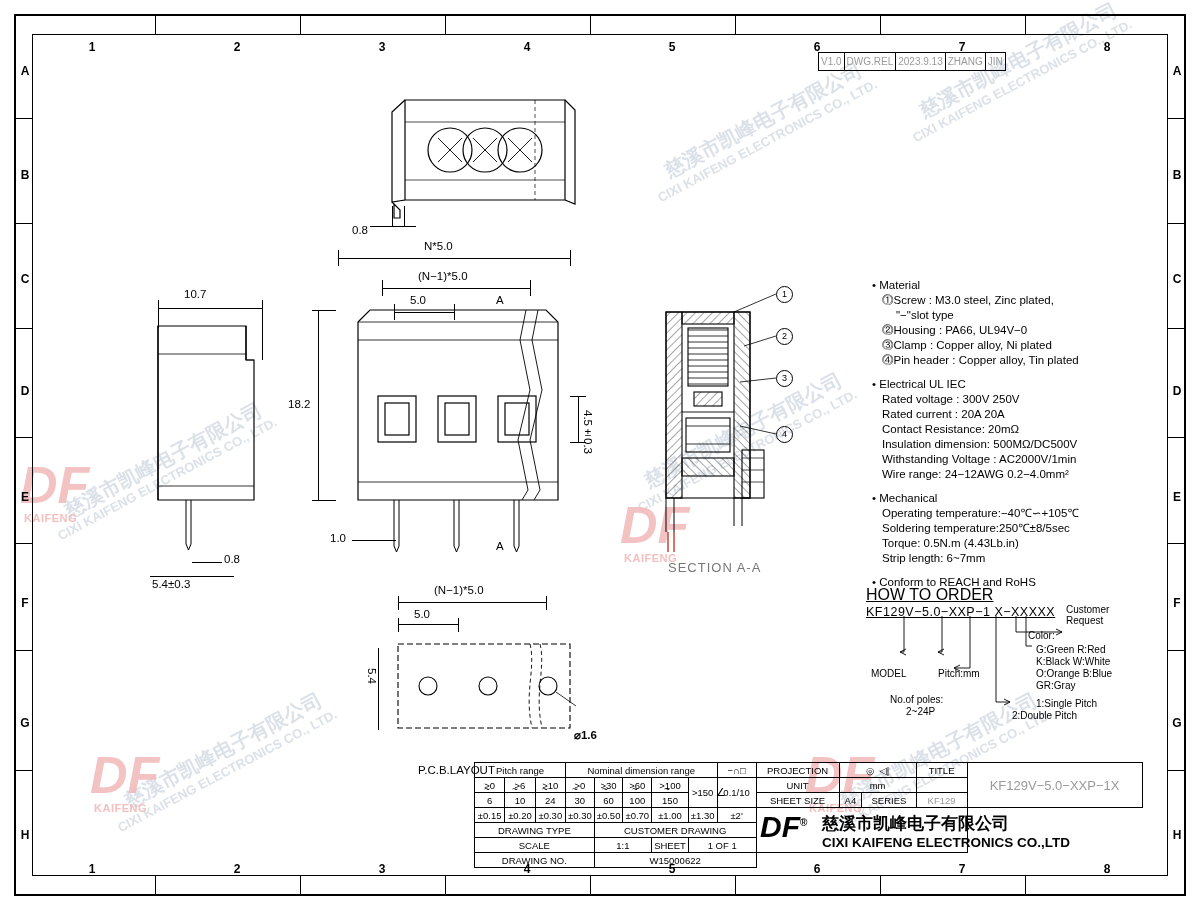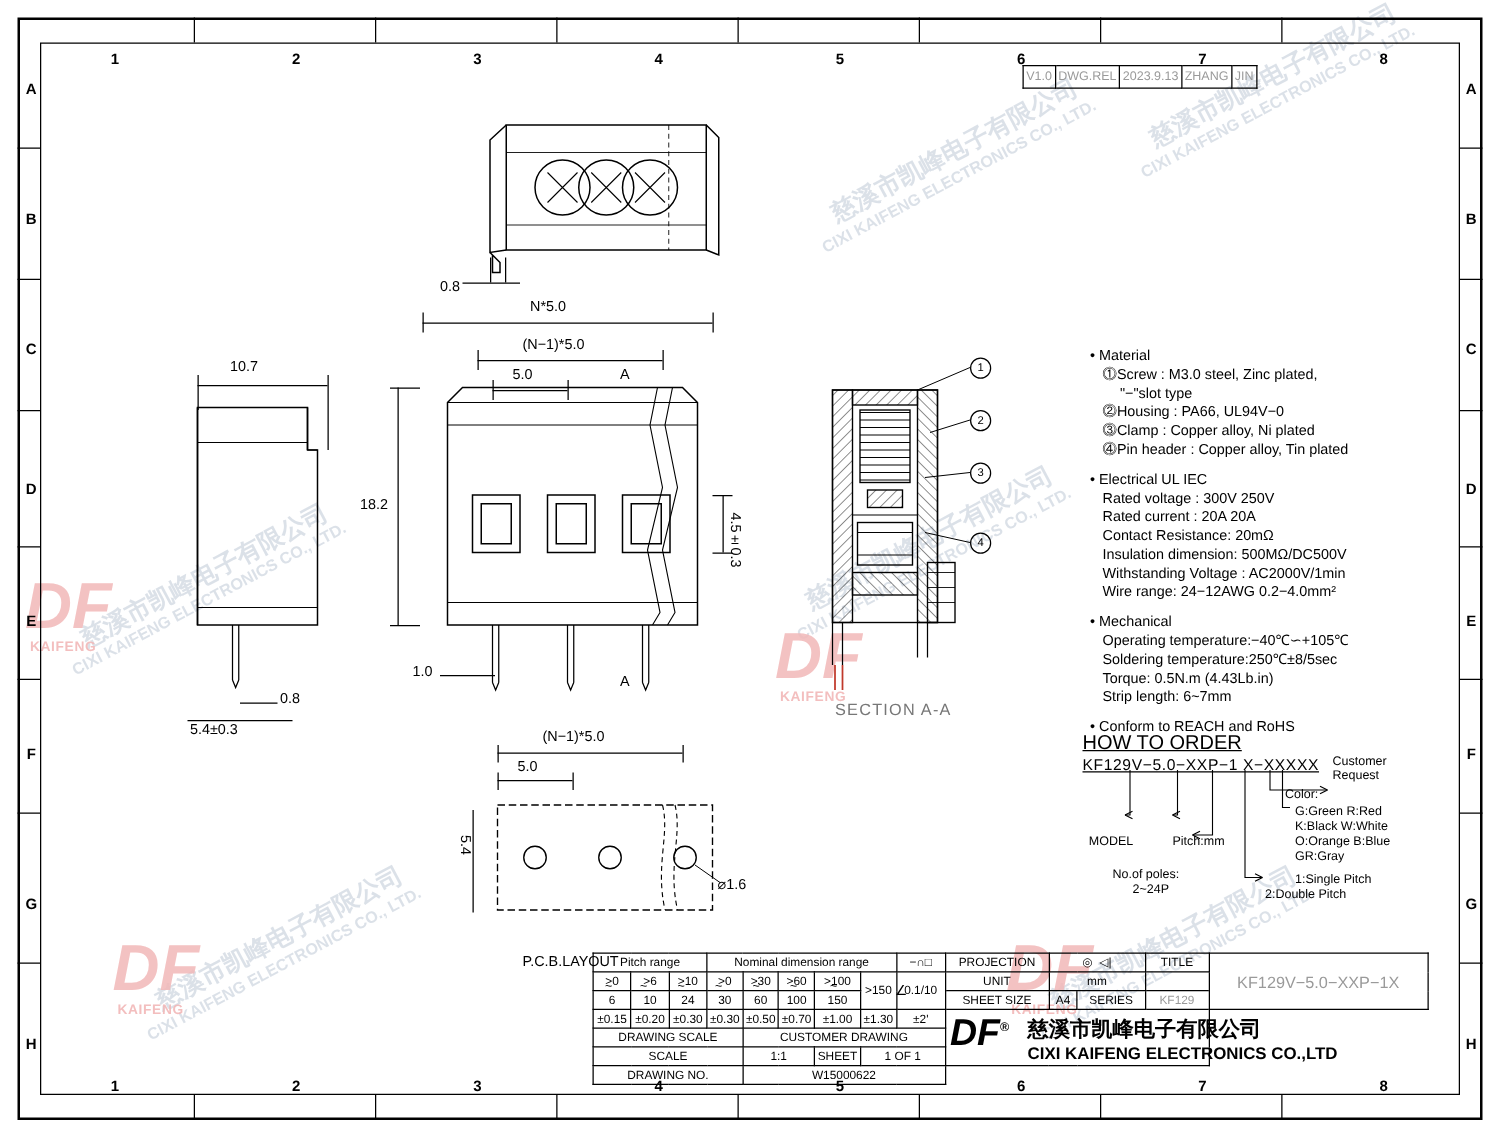--- a/index.html
+++ b/index.html
@@ -311,21 +311,21 @@
     <g fill="none" stroke="#000" stroke-width="1.1">
       <rect x="18" y="12" width="172" height="84" stroke-dasharray="6,3"></rect>
       <circle cx="48" cy="54" r="9"></circle>
       <circle cx="108" cy="54" r="9"></circle>
       <circle cx="168" cy="54" r="9"></circle>
       <path d="M150,12 C156,36 144,60 152,96" stroke-width="0.9" stroke-dasharray="4,3"></path>
       <path d="M160,12 C166,36 154,60 162,96" stroke-width="0.9" stroke-dasharray="4,3"></path>
       <path d="M176,60 L196,74" stroke-width="0.8"></path>
     </g>
   </svg>
-  <div class="dim" style="left:574px;top:700px;">⌀1.6</div>
+  <div class="dim" style="left:574px;top:728px;font-weight:bold;">⌀1.6</div>
 
   <div class="ln" style="left:398px;top:602px;width:148px;height:1px;"></div>
   <div class="ln" style="left:398px;top:596px;width:1px;height:14px;"></div>
   <div class="ln" style="left:546px;top:596px;width:1px;height:14px;"></div>
   <div class="dim" style="left:434px;top:584px;">(N−1)*5.0</div>
 
   <div class="ln" style="left:398px;top:624px;width:60px;height:1px;"></div>
   <div class="ln" style="left:398px;top:618px;width:1px;height:14px;"></div>
   <div class="ln" style="left:458px;top:618px;width:1px;height:14px;"></div>
   <div class="dim" style="left:414px;top:608px;">5.0</div>
@@ -447,21 +447,21 @@
         <td>±0.30</td>
         <td>±0.50</td>
         <td>±0.70</td>
         <td>±1.00</td>
         <td>±1.30</td>
         <td>±2'</td>
         <td rowspan="3" colspan="4" style="border:1px solid #000;">&nbsp;</td>
       </tr>
 
       <tr>
-        <td colspan="4">DRAWING SCALE</td>
+        <td colspan="4">DRAWING TYPE</td>
         <td colspan="5">CUSTOMER DRAWING</td>
       </tr>
 
       <tr>
         <td colspan="4">SCALE</td>
         <td colspan="2">1:1</td>
         <td>SHEET</td>
         <td colspan="2">1 OF 1</td>
       </tr>
 

